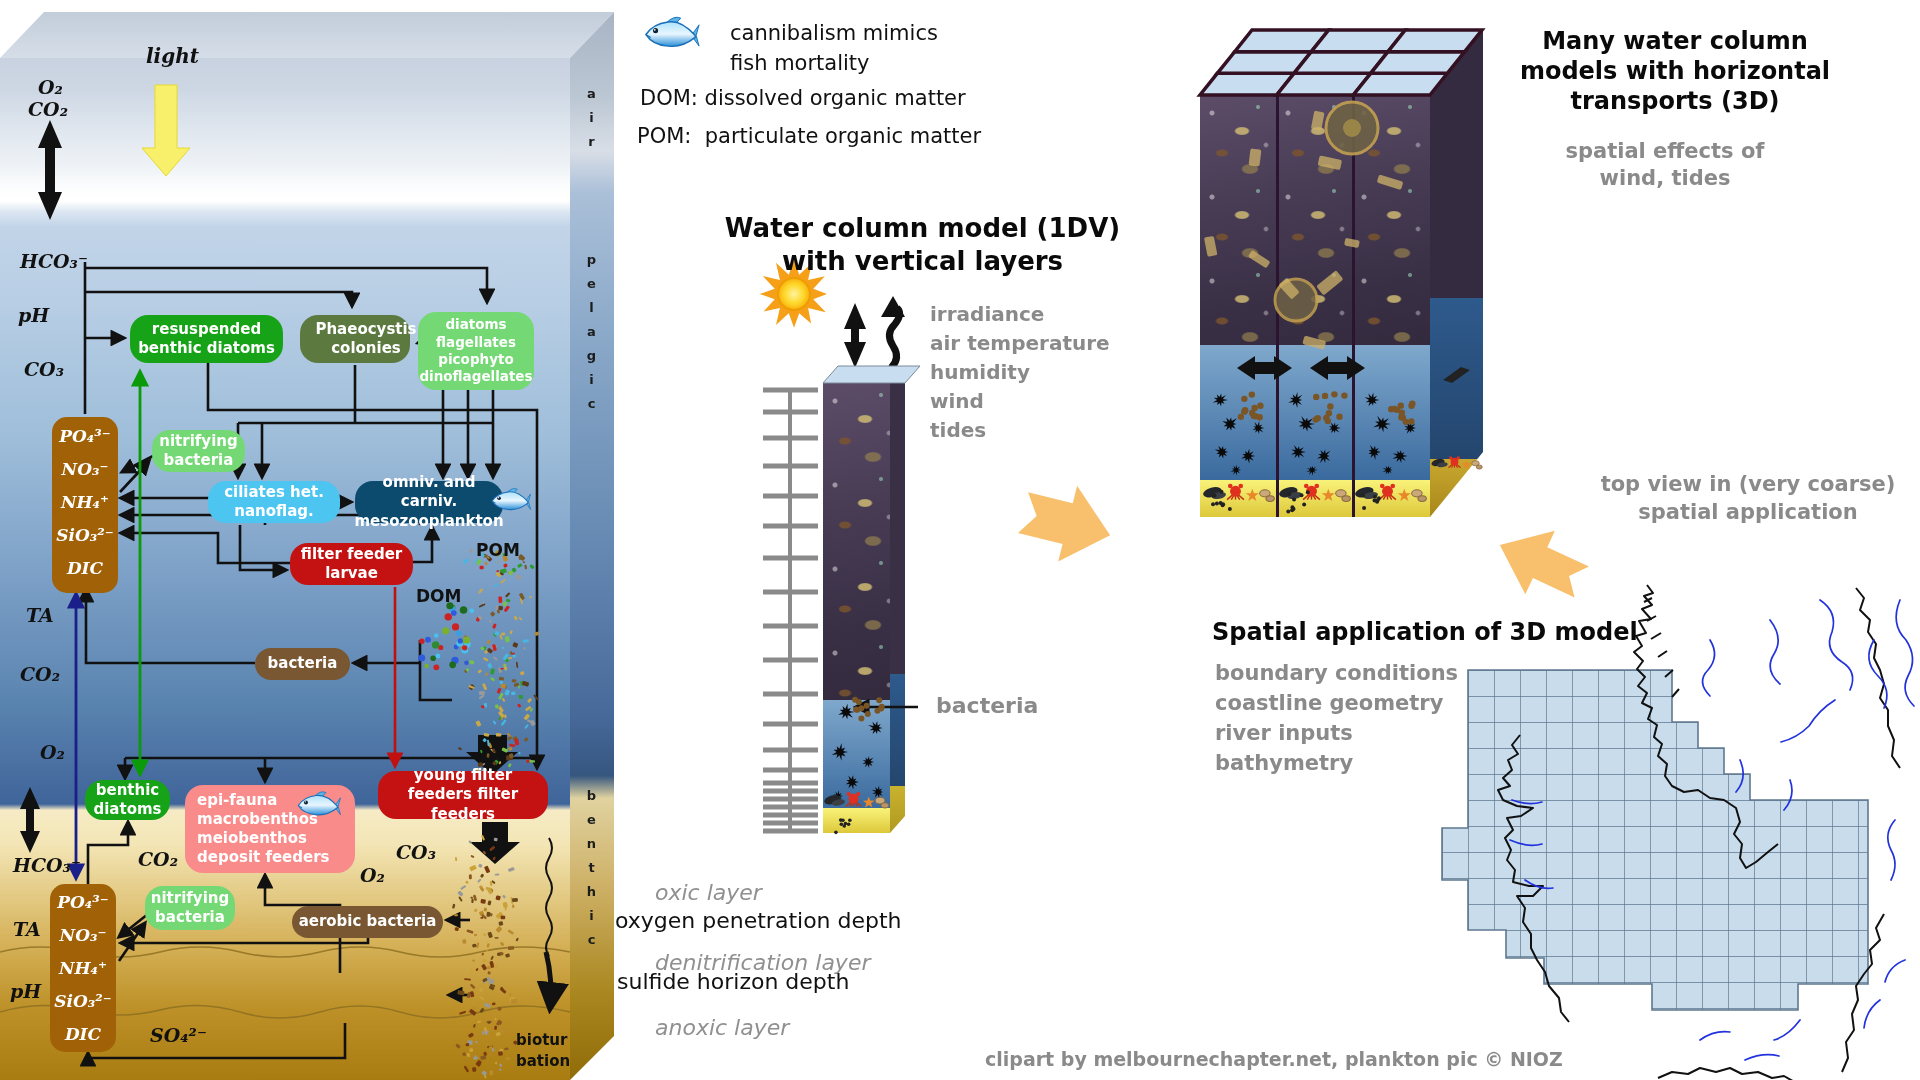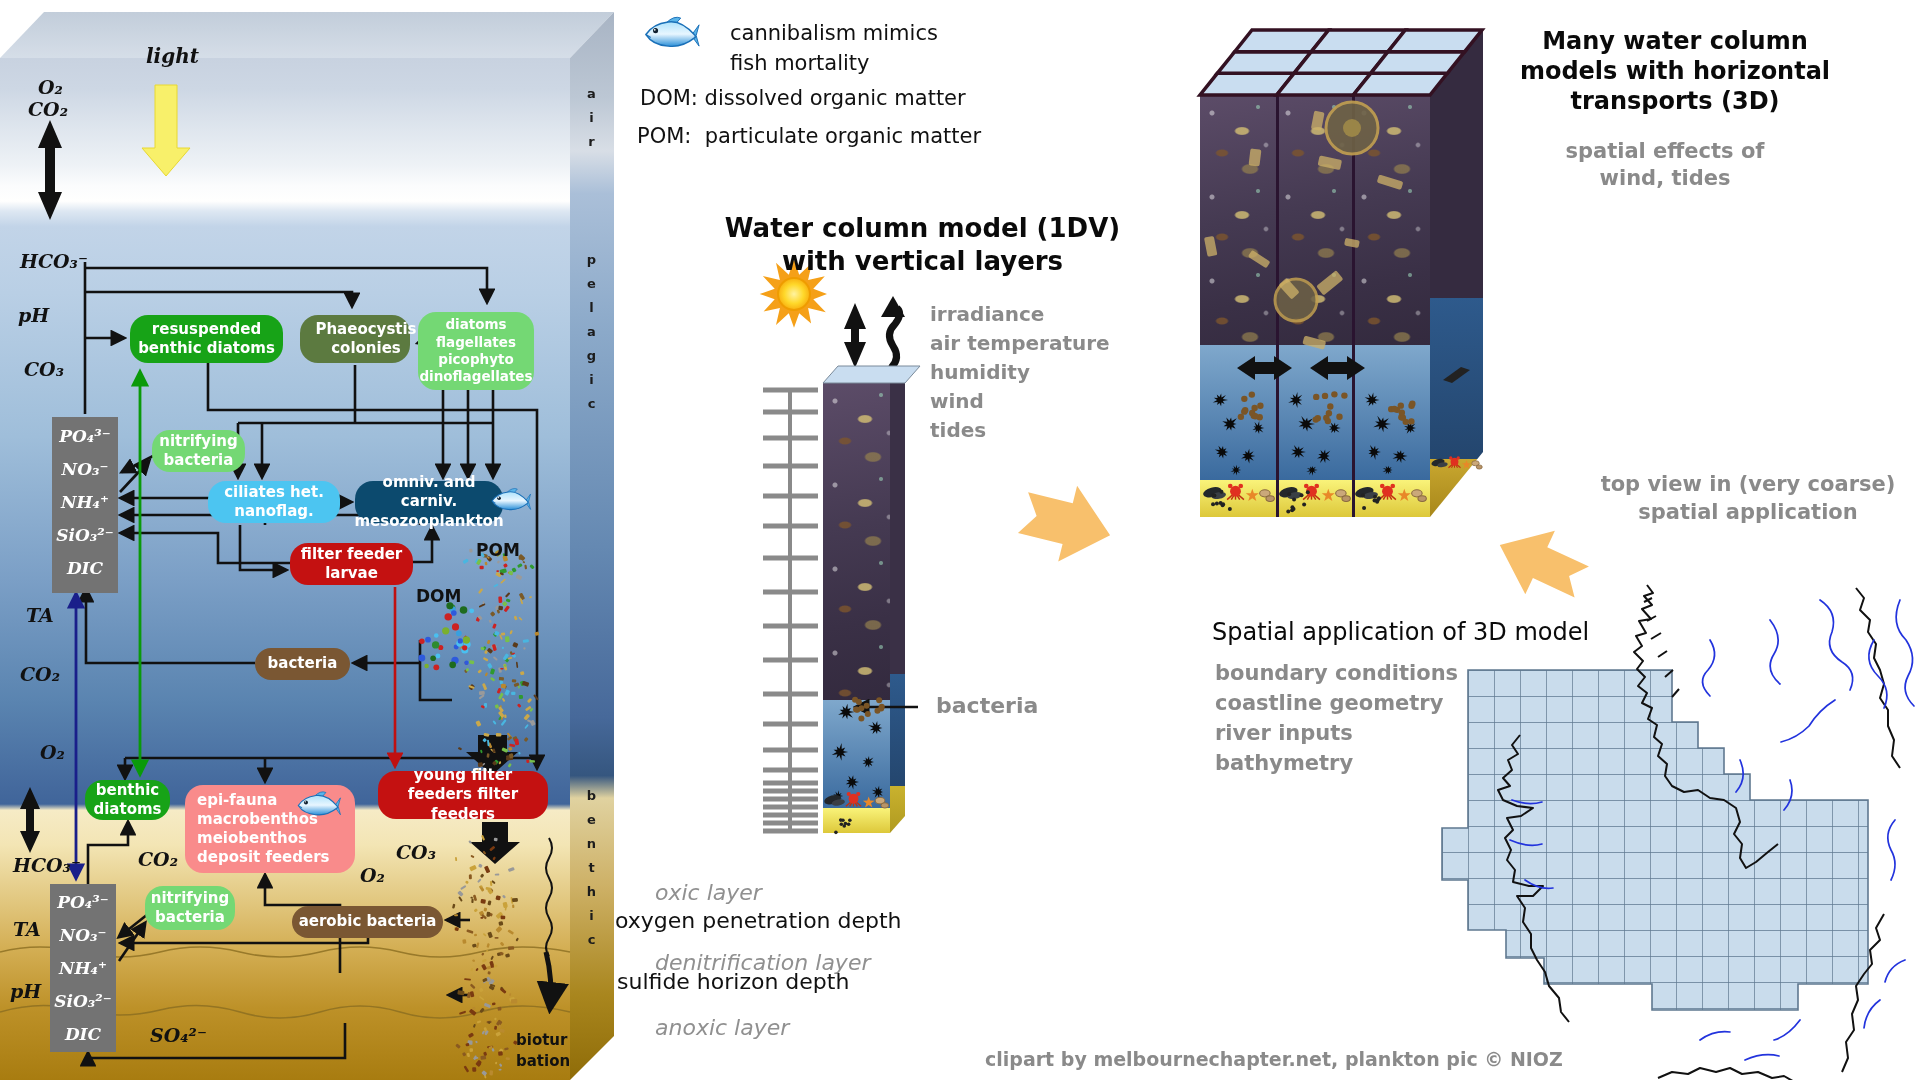--- a/index.html
+++ b/index.html
@@ -30,22 +30,22 @@
     radial-gradient(ellipse 10px 6px at 50px 74px, rgba(148,128,78,.7) 0 7px, transparent 9px),
     linear-gradient(170deg,#5c4c68,#453a52 45%,#3a3046 75%,#332a3e);
     background-size:76px 84px,76px 84px,76px 84px,76px 84px,76px 84px,76px 84px,100% 100%;}
   .bluezone{background:linear-gradient(180deg,#7fa8cc,#3a6a9e);}
   .sand{background:linear-gradient(180deg,#f9f37a,#ddc83a);}
   .gapline{background:#2a1430;width:3px;}
   
   .bx{position:absolute;z-index:2;border-radius:18px;color:#fff;font-weight:bold;
       font-size:15px;line-height:1.28;display:flex;align-items:center;justify-content:center;
       text-align:center;padding:3px 6px;box-sizing:border-box;}
-  .nut{position:absolute;z-index:2;background:#737373;color:#fff;text-align:center;
-       font-family:"DejaVu Serif",serif;font-style:italic;font-weight:bold;font-size:17px;}
+  .nut{position:absolute;z-index:2;background:#a16207;color:#fff;text-align:center;
+       font-family:"DejaVu Serif",serif;font-style:italic;font-weight:bold;font-size:17px;border-radius:15px;}
   .nut span{display:block;line-height:33px;}
   .chem{position:absolute;z-index:2;font-family:"DejaVu Serif",serif;font-style:italic;
         font-weight:bold;font-size:19px;color:#111;}
   .big-title{font-weight:bold;font-size:26px;line-height:1.25;color:#0a0a0a;text-align:center;}
   .gray-b{font-weight:bold;color:#8a8a8a;}
   .layer-i{font-style:italic;color:#909090;font-size:22px;margin-top:12px;}
   .layer-b{color:#111;font-size:22px;}
   .leg{font-size:21px;color:#111;}
 </style>
 </head>
@@ -859,21 +859,21 @@
   <div class="txt gray-b" style="left:936px;top:693px;font-size:22px;">bacteria</div>
   <div class="txt layer-i" style="left:655px;top:868px;">oxic layer</div>
   <div class="txt layer-b" style="left:615px;top:908px;">oxygen penetration depth</div>
   <div class="txt layer-i" style="left:655px;top:938px;">denitrification layer</div>
   <div class="txt layer-b" style="left:617px;top:969px;">sulfide horizon depth</div>
   <div class="txt layer-i" style="left:655px;top:1003px;">anoxic layer</div>
 
   <div class="txt big-title" style="left:1505px;top:26px;width:340px;font-size:24px;">Many water column models with horizontal transports (3D)</div>
   <div class="txt gray-b" style="left:1555px;top:138px;width:220px;font-size:21px;line-height:1.3;text-align:center;">spatial effects of wind, tides</div>
   <div class="txt gray-b" style="left:1588px;top:470px;width:320px;font-size:21px;line-height:1.35;text-align:center;">top view in (very coarse) spatial application</div>
-  <div class="txt" style="left:1212px;top:618px;font-weight:normal;font-size:24px;color:#0a0a0a;">Spatial application of 3D model</div>
+  <div class="txt" style="left:1212px;top:618px;font-weight:bold;font-size:24px;color:#0a0a0a;">Spatial application of 3D model</div>
   <div class="txt gray-b" style="left:1215px;top:658px;font-size:21px;line-height:30px;">
     <div>boundary conditions</div>
     <div>coastline geometry</div>
     <div>river inputs</div>
     <div>bathymetry</div>
   </div>
   <div class="txt gray-b" style="left:985px;top:1048px;font-size:19px;">clipart by melbournechapter.net, plankton pic © NIOZ</div>
 </div>
 
 </body></html>

